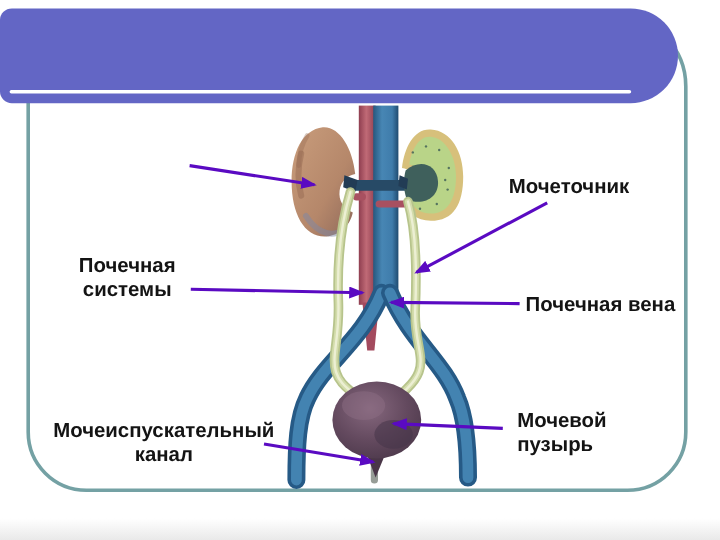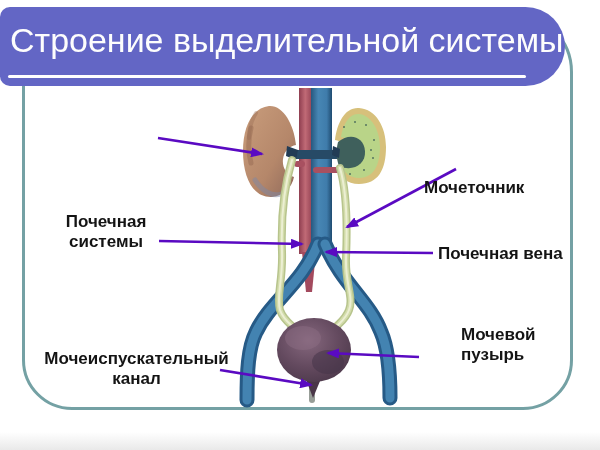--- a/index.html
+++ b/index.html
@@ -41,23 +41,23 @@
 
   
   .lab{
     position:absolute;z-index:3;
     font-size:17px;line-height:20px;font-weight:bold;
     color:var(--label_text);
   }
   #label-kidney{left:62px;top:131px;width:90px;text-align:right;}
   #label-renal-artery{left:56px;top:212px;width:100px;text-align:center;}
   #label-urethra{left:33px;top:349px;width:207px;text-align:center;}
-  #label-ureter{left:424px;top:146px;width:130px;margin-top:32px;}
+  #label-ureter{left:424px;top:146px;width:130px;}
   #label-renal-vein{left:438px;top:244px;white-space:nowrap;}
-  #label-bladder{left:431px;top:325px;width:88px;margin-left:30px;}
+  #label-bladder{left:431px;top:341px;width:88px;}
   .stroke-arrow{stroke:var(--arrow);}
   .fill-arrow{fill:var(--arrow);}
 </style>
 </head>
 <body>
 
 <div id="slide">
 
   <div id="panel"></div>
 
@@ -169,17 +169,16 @@
     </g>
   </svg>
 
   <div class="lab" id="label-ureter">Мочеточник</div>
   <div class="lab" id="label-renal-artery">Почечная системы</div>
   <div class="lab" id="label-renal-vein">Почечная вена</div>
   <div class="lab" id="label-urethra">Мочеиспускательный канал</div>
   <div class="lab" id="label-bladder">Мочевой пузырь</div>
 
   <div id="banner">
-    <div id="slide-title">Строение выделительной системы</div>
     <div id="title-underline"></div>
   </div>
 
 </div>
 
 </body></html>

